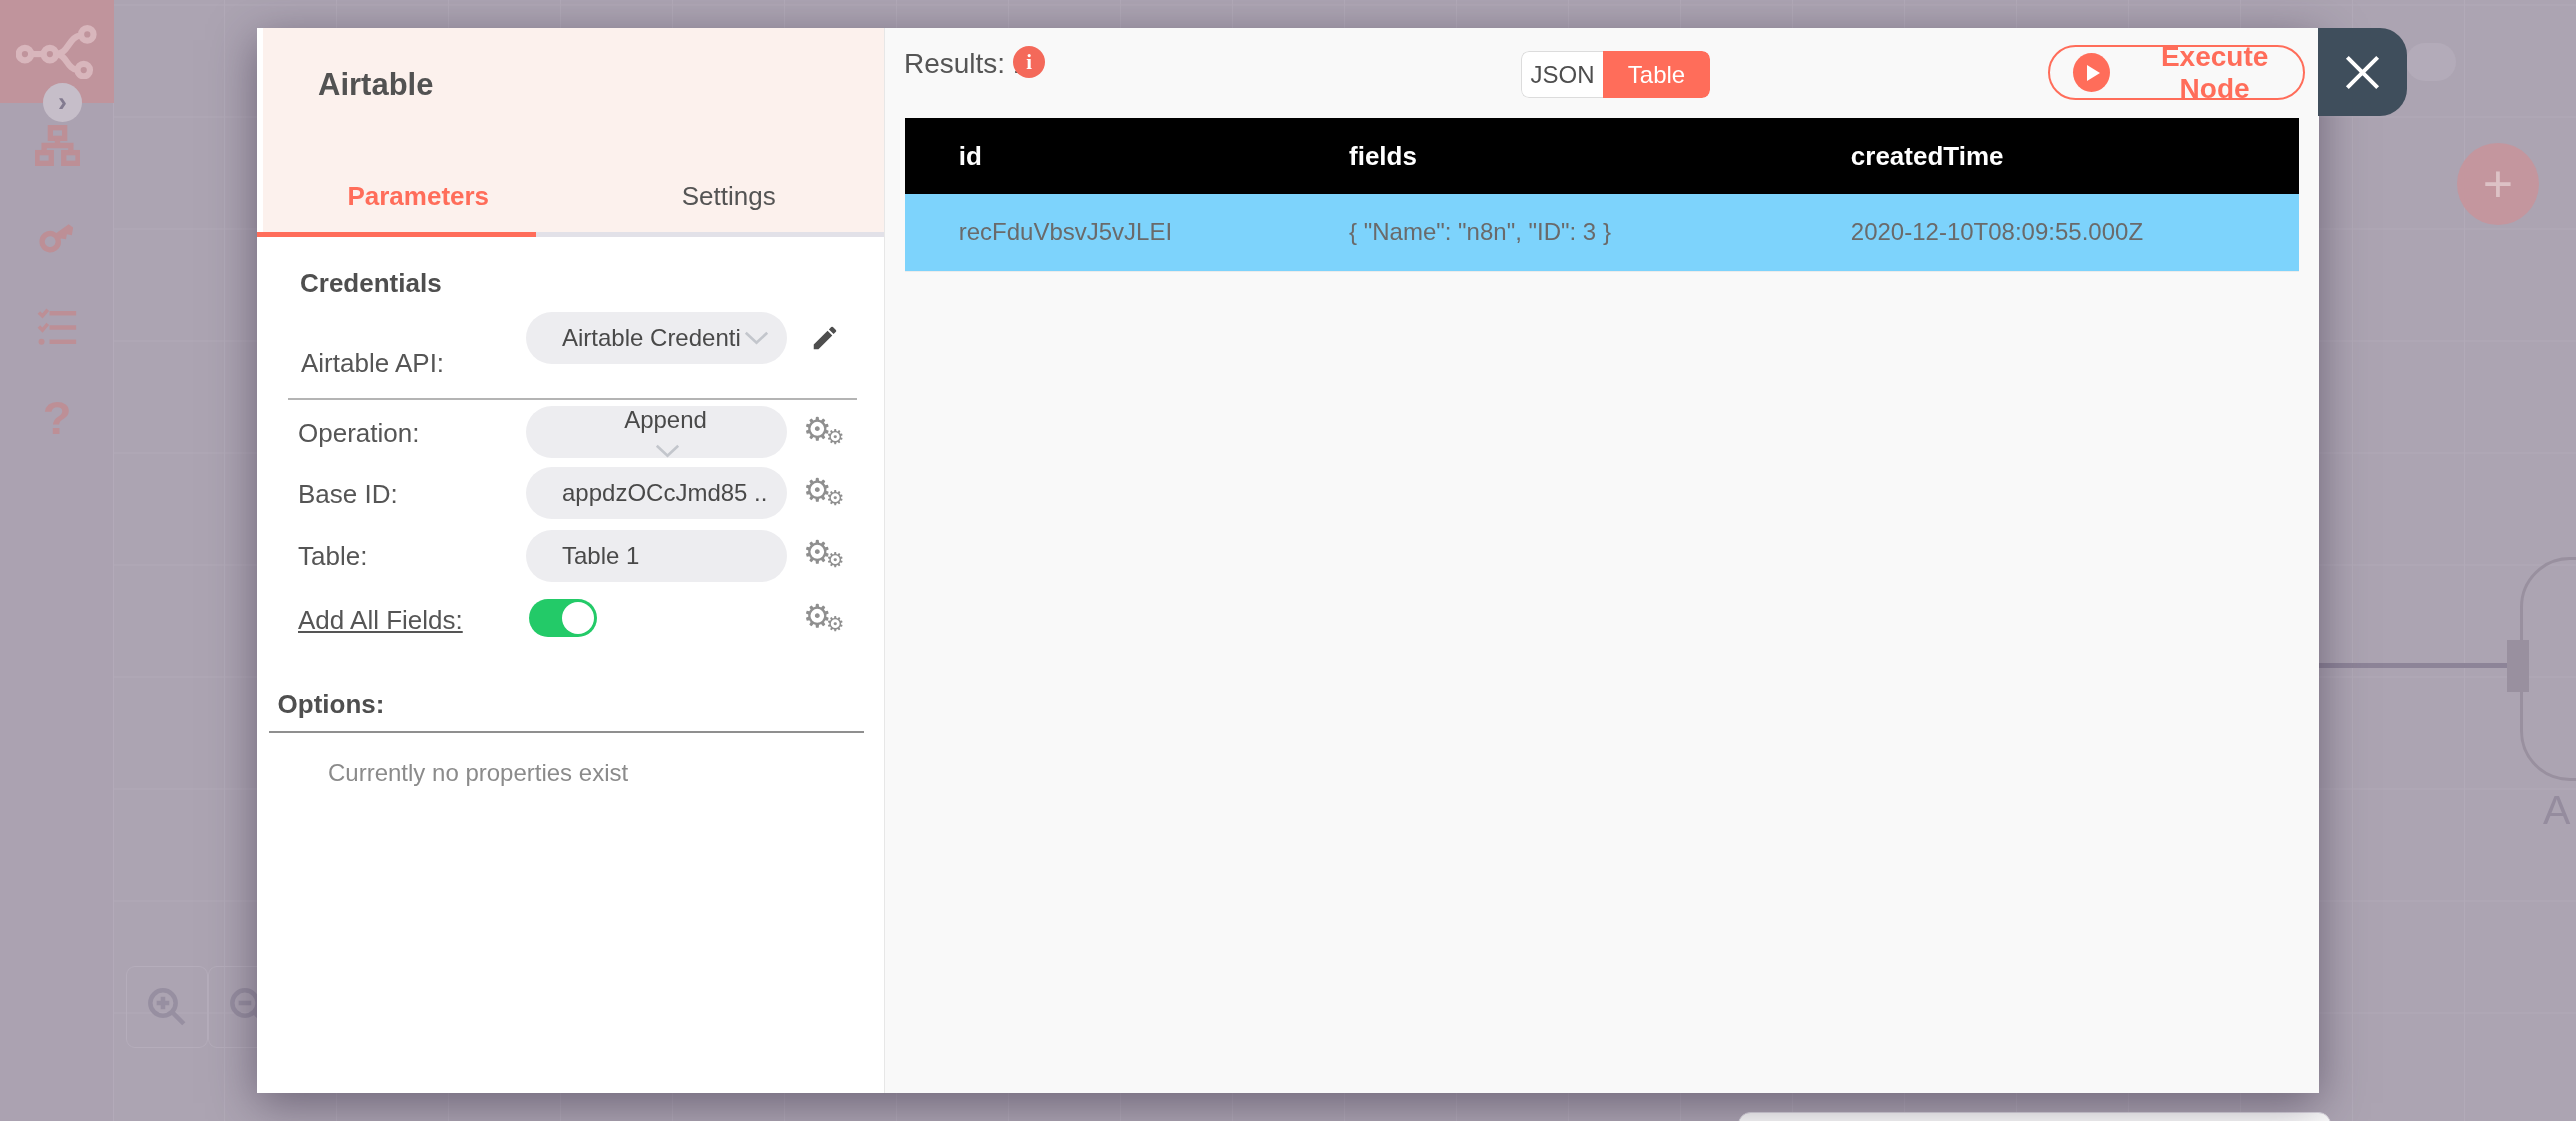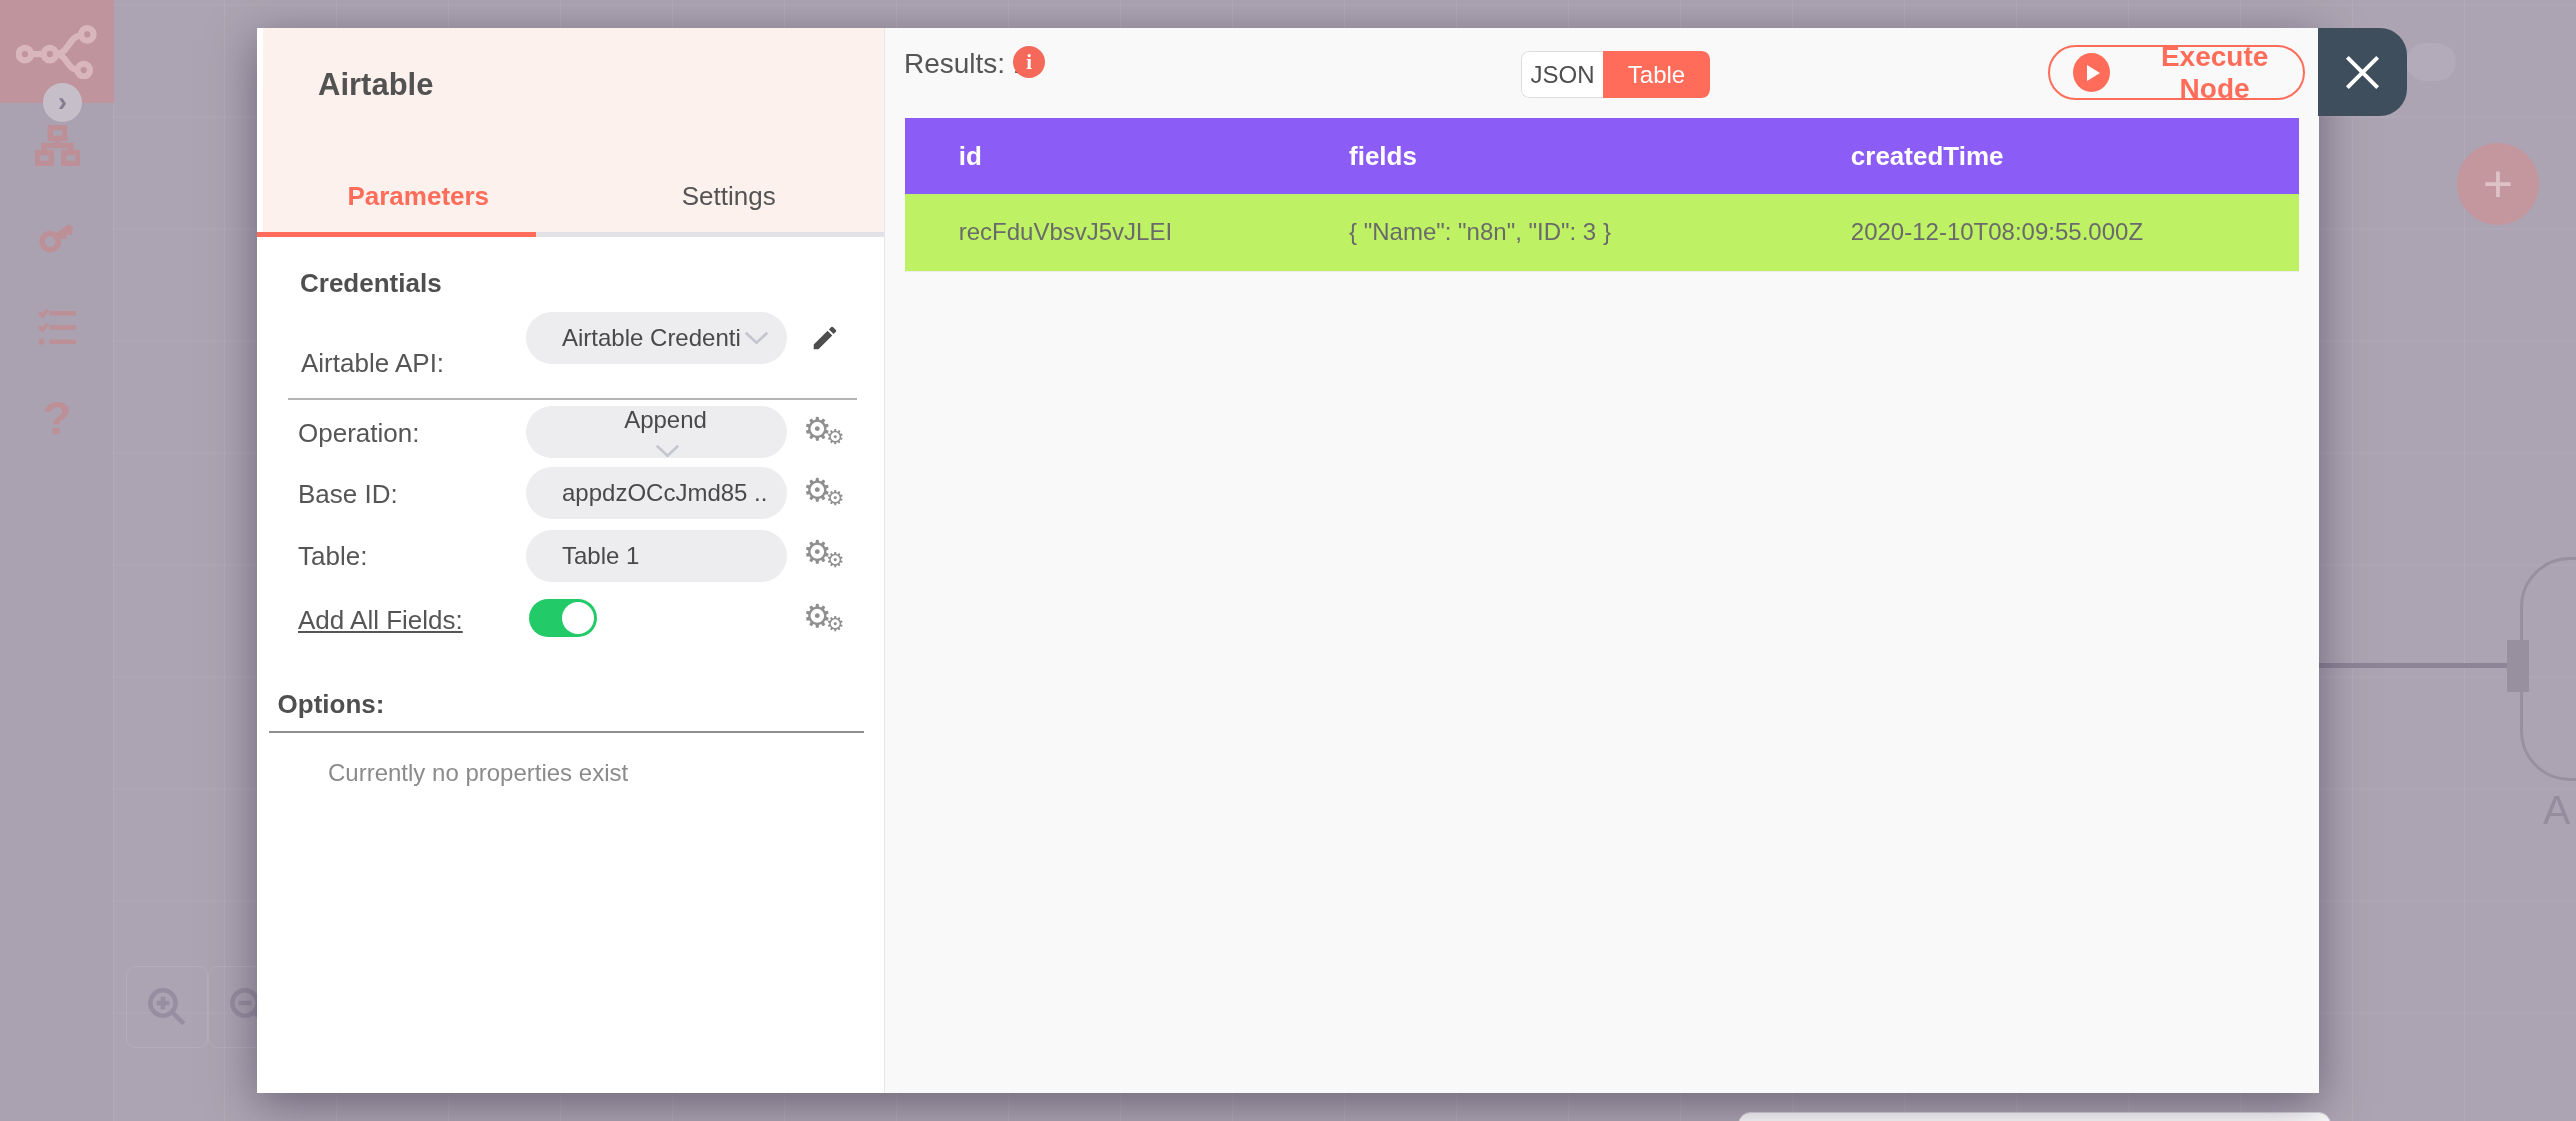--- a/index.html
+++ b/index.html
@@ -117,25 +117,25 @@
     display:flex; align-items:center; font-size:28px; font-weight:600; font-family:inherit;
   }
   .play-circle {
     width:39px; height:39px; border-radius:50%; background:#ff6d5a; margin:0 16px 0 23px;
     display:flex; align-items:center; justify-content:center;
   }
   .play-tri { width:0; height:0; border-left:13.4px solid #fff; border-top:8px solid transparent; border-bottom:8px solid transparent; margin-left:3.6px; }
 
   .results-table { position:absolute; left:19.7px; top:90px; width:1394px; border-collapse:collapse; }
   .results-table th {
-    background:#8b5cf6; color:#fff; font-size:26px; font-weight:700; text-align:left;
+    background:#000000; color:#fff; font-size:26px; font-weight:700; text-align:left;
     height:76px; padding-left:54px;
   }
   .results-table td {
-    background:#bef264; color:#6a6a6a; font-size:24px; text-align:left;
+    background:#7dd3fc; color:#6a6a6a; font-size:24px; text-align:left;
     height:77px; padding-left:54px; border-bottom:0.9px solid #ececec;
   }
   .col-id { width:28%; } .col-fields { width:36%; } .col-created { width:36%; }
 
   .close-btn {
     position:absolute; left:2318px; top:28px; width:89px; height:88px;
     background:#3f4e5c; border:none; border-radius:0 27px 27px 0;
     display:flex; align-items:center; justify-content:center;
   }
 </style>

